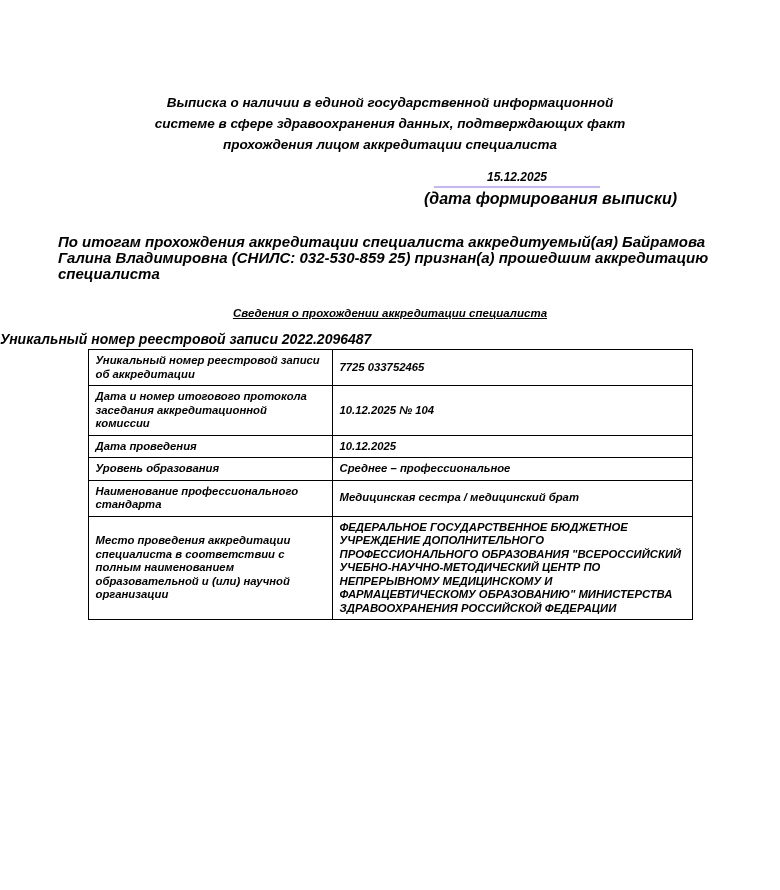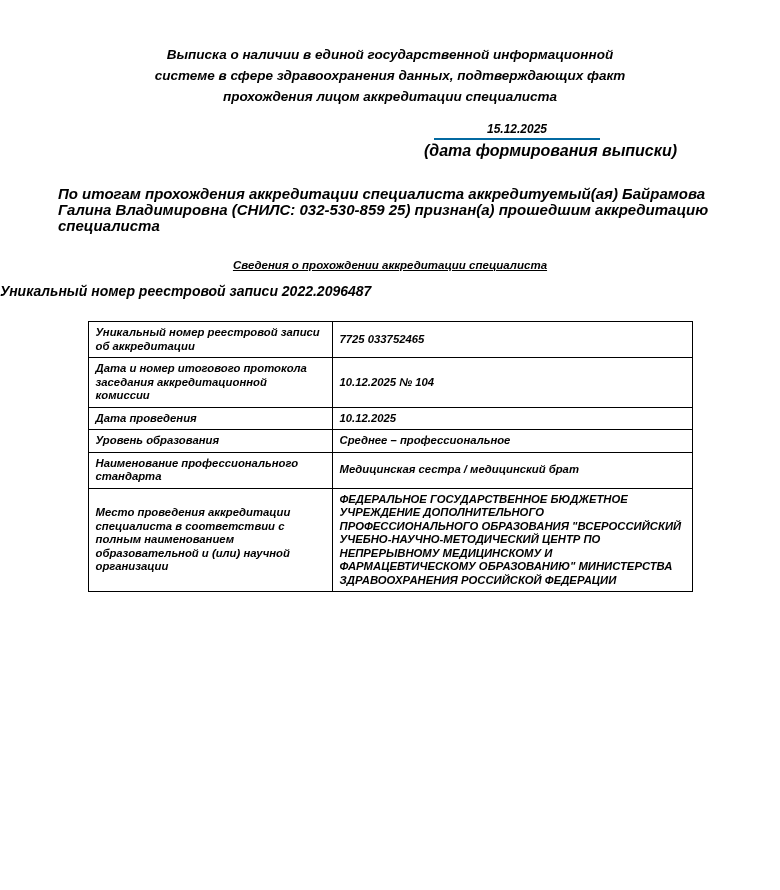--- a/index.html
+++ b/index.html
@@ -13,38 +13,38 @@
     color: #000000;
     font-family: "Liberation Sans", sans-serif;
     font-weight: bold;
     font-style: italic;
     overflow: hidden;
   }
   .page {
     box-sizing: border-box;
     width: 780px;
     height: 890px;
-    padding-top: 44px;
+    padding-top: 92px;
   }
   .title {
     text-align: center;
     font-size: 13.5px;
     line-height: 21px;
   }
   .date-block {
     width: 186px;
     margin: 15px 0 0 424px;
     text-align: center;
   }
   .date-value {
     display: block;
     margin: 0 10px;
     padding-bottom: 2px;
     font-size: 12px;
-    border-bottom: 2px solid #0369a1;
+    border-bottom: 2px solid #c4b5fd;
   }
   .date-caption {
     padding-top: 2px;
     font-size: 16px;
     white-space: nowrap;
   }
   .intro {
     width: 664px;
     margin: 26px auto 0;
     text-align: left;
@@ -57,21 +57,21 @@
     font-size: 11.5px;
     text-decoration: underline;
   }
   .registry-heading {
     margin-top: 12px;
     text-align: left;
     font-size: 14px;
   }
   table.acc-table {
     width: 602px;
-    margin: 22px auto 0;
+    margin: 2px auto 0;
     border-collapse: collapse;
     table-layout: fixed;
     font-size: 11.3px;
     line-height: 13.5px;
   }
   table.acc-table td {
     border: 1.5px solid #000;
     vertical-align: middle;
     padding: 4px 8px 4px 7px;
   }

